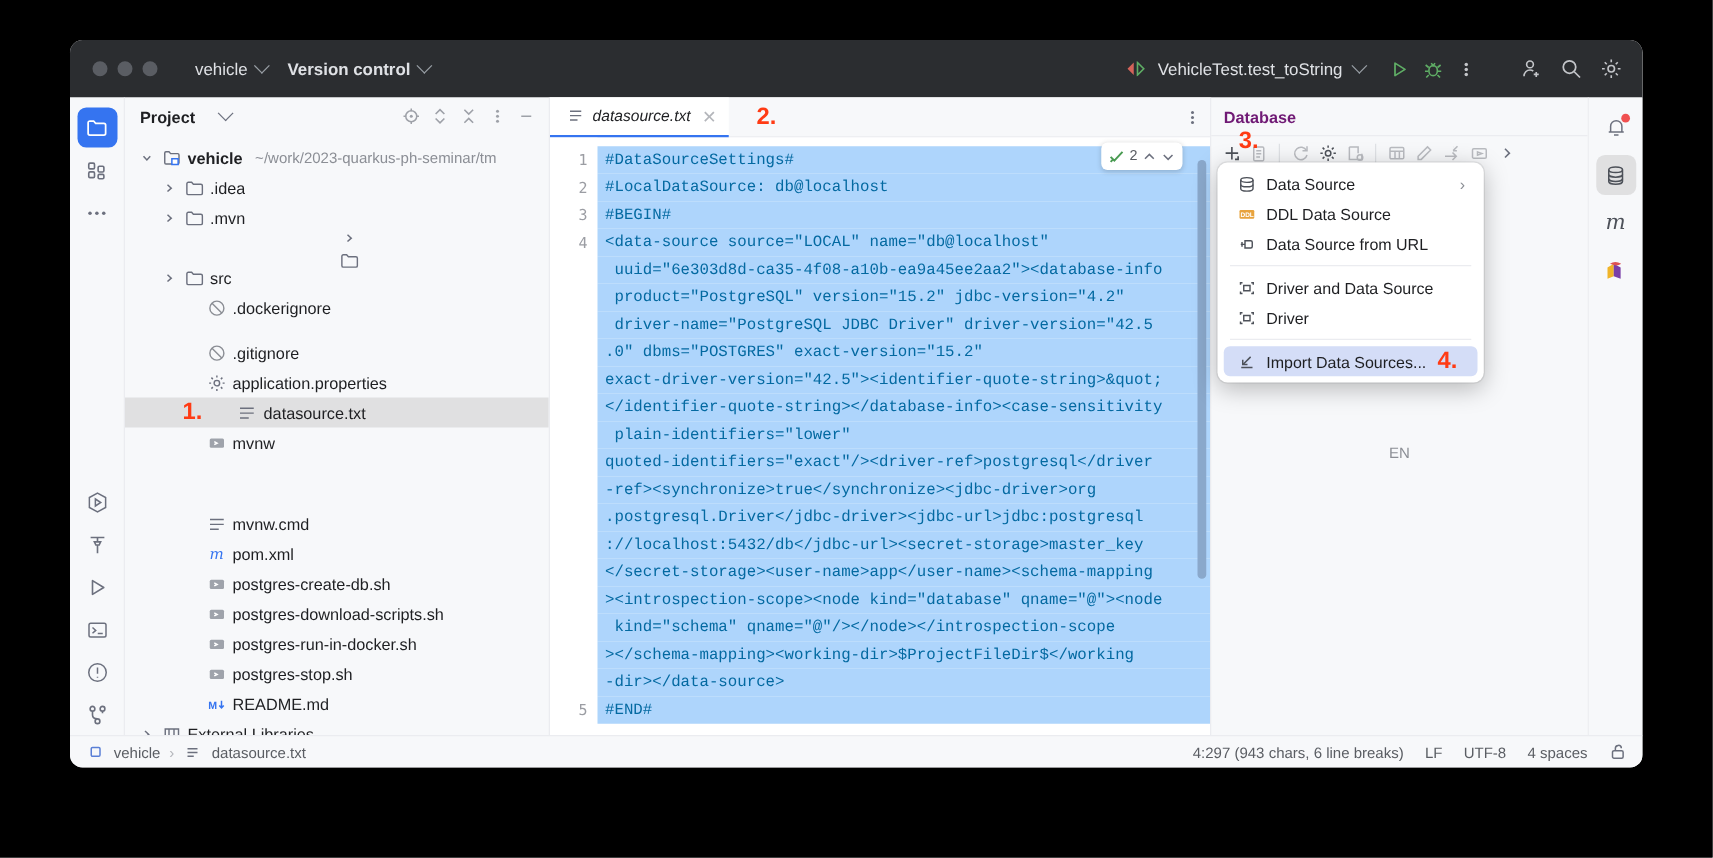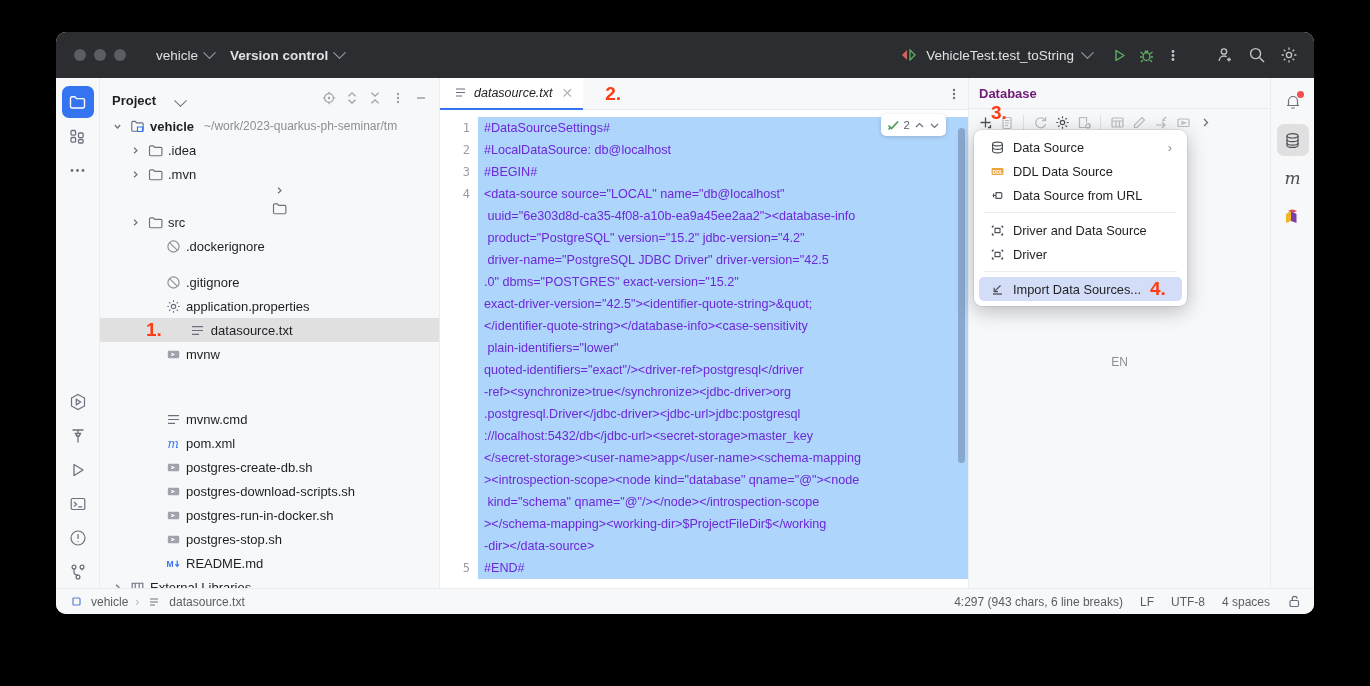--- a/index.html
+++ b/index.html
@@ -53,21 +53,21 @@
   .sicon { width: 32px; height: 32px; display: flex; align-items: center; justify-content: center; border-radius: 7px; color: #6c707e; }
   .sicon.active { background: #3574f0; color: #fff; }
 
   
   .project {
     width: 340px; flex: none; background: #f7f8fa;
     border-right: 1px solid #ebecf0;
     display: flex; flex-direction: column; min-height: 0;
   }
   .proj-head {
-    height: 30px; flex: none; display: flex; align-items: flex-end;
+    height: 30px; flex: none; display: flex; align-items: center;
     padding: 0 8px 0 12px; gap: 20px;
   }
   .proj-title { font-size: 13px; font-weight: bold; color: #1e1f22; }
   .proj-actions { margin-left: auto; display: flex; align-items: center; gap: 3px; color: #9ea1a8; }
   .pa { width: 20px; height: 20px; display: flex; align-items: center; justify-content: center; border-radius: 4px; }
   .tree { flex: 1; overflow: hidden; padding-top: 6px; font-size: 13px; color: #1e1f22; }
   .row { height: 24px; display: flex; align-items: center; gap: 5px; padding-right: 8px; white-space: nowrap; }
   .row.sel { background: #e0e0e1; }
   .arrow { width: 14px; display: flex; align-items: center; justify-content: center; color: #6c707e; flex: none; }
   .arrow.none { visibility: hidden; }
@@ -87,22 +87,22 @@
   }
   .tab .x { color: #b4b6bb; font-size: 14px; font-style: normal; margin-left: 3px; }
   .tab-marker { margin-left: 22px; }
   .tab-more { margin-left: auto; padding-right: 12px; color: #6c707e; }
 
   .edwrap { flex: 1; position: relative; display: flex; min-height: 0; background: #fff; overflow: hidden; }
   .gutter { width: 38px; flex: none; text-align: right; padding: 7px 8px 0 0; font-family: "DejaVu Sans Mono", monospace; font-size: 12px; color: #9b9da3; background:#fff; }
   .gutter div { height: 22px; line-height: 22px; }
   .code {
     flex: 1; padding: 7px 0 0 0; position: relative;
-    font-family: Liberation Sans, sans-serif; font-size: 12.6px;
-    color: #6d28d9; white-space: pre; min-width: 0;
+    font-family: Liberation Mono, monospace; font-size: 12.6px;
+    color: #0369a1; white-space: pre; min-width: 0;
   }
   .code .ln { height: 22px; line-height: 22px; background: #aed5fc; padding-left: 6px; }
   .inspect {
     position: absolute; right: 22px; top: 4px;
     background: #fff; border-radius: 5px;
     box-shadow: 0 1px 4px rgba(0,0,0,.17);
     height: 22px; display: flex; align-items: center; gap: 4px;
     padding: 0 6px; font-size: 11.5px; color: #5a5d63;
     font-family: "Liberation Sans", sans-serif;
   }

